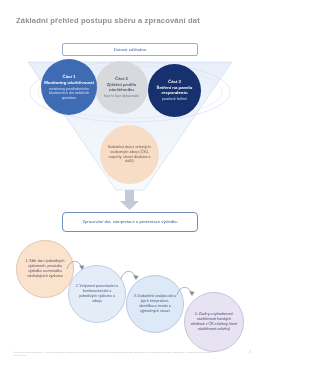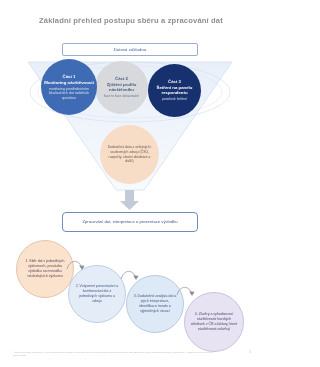--- a/index.html
+++ b/index.html
@@ -13,21 +13,20 @@
     position:relative;
   }
   .slide{position:absolute;inset:0;}
 
   
   .title{
     position:absolute;left:16px;top:16px;width:230px;
     font-size:7.6px;font-weight:bold;letter-spacing:.15px;
     color:#8f8f96;
     white-space:nowrap;
-    text-align:center;
   }
 
   
   .banner-top{
     position:absolute;left:62px;top:43px;width:134px;height:11px;
     border:0.8px solid #9aaed0;border-radius:2px;background:#ffffff;
     display:flex;align-items:center;justify-content:center;
   }
   .banner-top span{font-size:4.2px;color:#3c5c9c;font-weight:normal;letter-spacing:.1px;}
 

